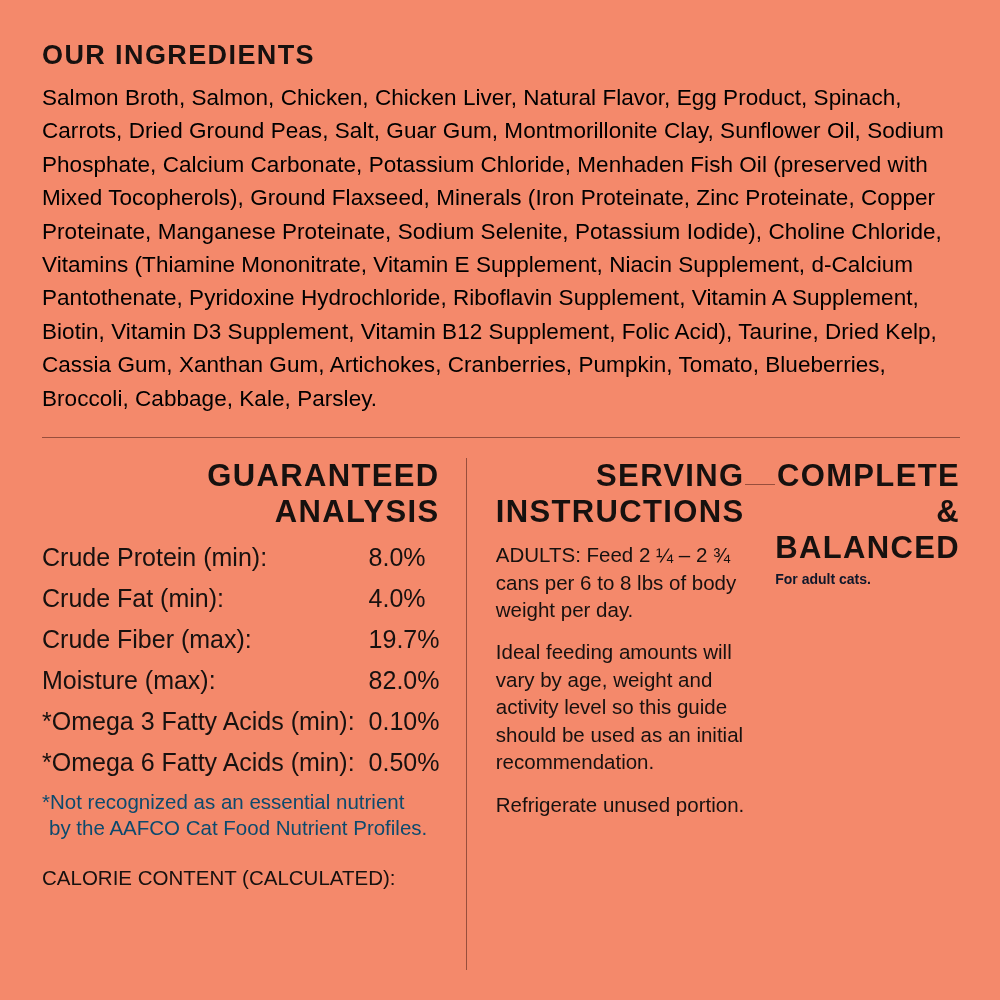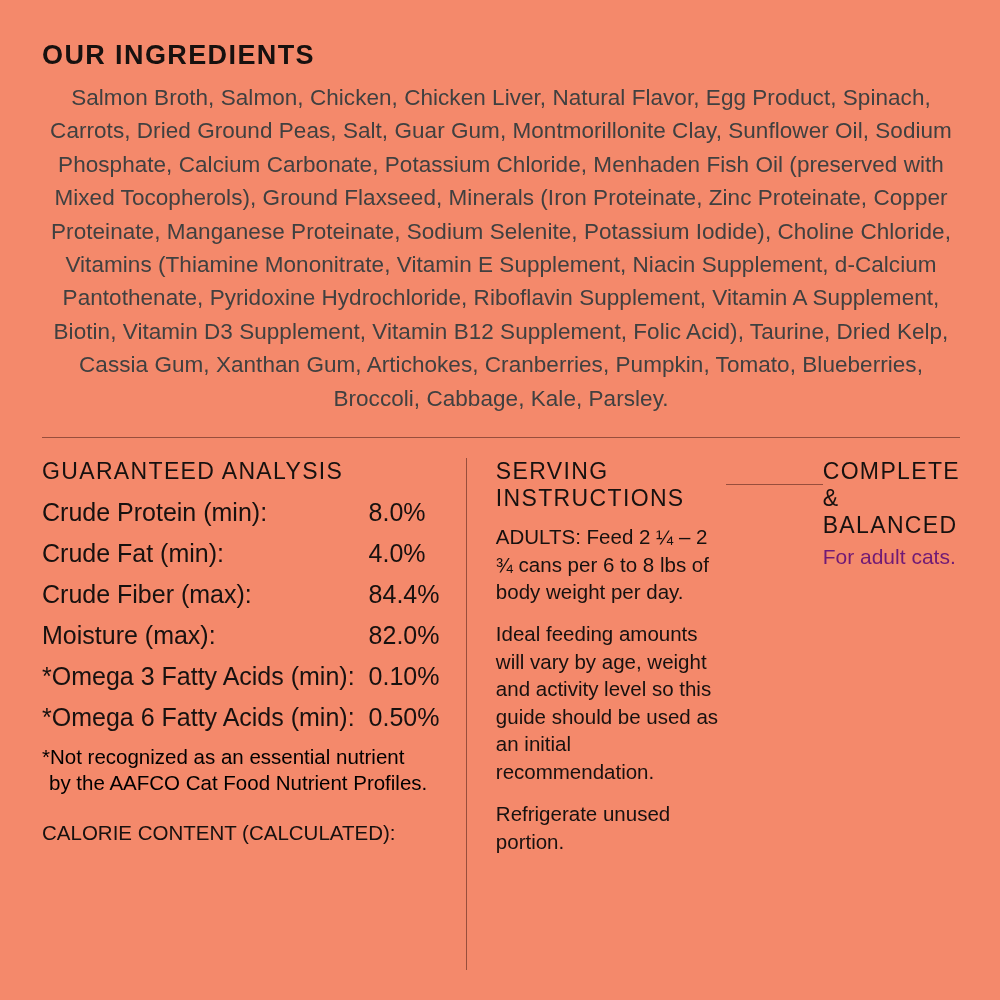--- a/index.html
+++ b/index.html
@@ -27,23 +27,23 @@
   .section-heading {
     font-size: 27px;
     font-weight: bold;
     letter-spacing: 1.4px;
     margin: 0 0 10px 0;
     color: #17110f;
   }
   .ingredients-body {
     font-size: 22.5px;
     line-height: 1.485;
-    color: #404040;
+    color: #000000;
     margin: 0;
-    text-align: center;
+    text-align: left;
     letter-spacing: 0.05px;
   }
 
   .hr-main {
     border: none;
     border-top: 1px solid #7a3b2c;
     margin: 22px 0 0 0;
     width: 100%;
     opacity: 0.75;
   }
@@ -67,25 +67,26 @@
   }
   .col-right {
     flex: 1 1 auto;
     padding-left: 30px;
     box-sizing: border-box;
     display: flex;
     flex-direction: row;
   }
 
   .sub-heading {
-    font-size: 23px;
-    font-weight: normal;
+    font-size: 31px;
+    font-weight: bold;
     letter-spacing: 1.35px;
     margin: 0 0 11px 0;
     color: #17110f;
+    text-align: right;
   }
 
   
   .ga-table {
     border-collapse: collapse;
     font-size: 25px;
     line-height: 1.28;
     margin-top: 11px;
   }
   .ga-table td {
@@ -94,21 +95,21 @@
     color: #17110f;
     white-space: nowrap;
   }
   .ga-table td.ga-name {
     padding-right: 14px;
   }
   .ga-footnote {
     font-size: 20.5px;
     line-height: 1.28;
     margin: 2px 0 0 0;
-    color: #000000;
+    color: #0c4a6e;
   }
   .ga-footnote .ind {
     display: block;
     padding-left: 7px;
   }
   .calorie {
     font-size: 20.5px;
     line-height: 1.32;
     margin-top: 22px;
     color: #17110f;
@@ -125,24 +126,25 @@
     margin-bottom: 0;
   }
   .hr-right {
     border: none;
     border-top: 1px solid #7a3b2c;
     opacity: 0.75;
     margin: 26px 0 18px 0;
     width: 100%;
   }
   .balanced-body {
-    font-size: 21px;
+    font-size: 14px;
     line-height: 1.3;
     margin: 0;
-    color: #701a75;
+    color: #0f172a;
+    font-weight: bold;
   }
 </style>
 </head>
 <body>
 
 <div class="page">
 
   <div>
     <h1 class="section-heading">OUR INGREDIENTS</h1>
     <p class="ingredients-body">Salmon Broth, Salmon, Chicken, Chicken Liver, Natural Flavor, Egg Product, Spinach, Carrots, Dried Ground Peas, Salt, Guar Gum, Montmorillonite Clay, Sunflower Oil, Sodium Phosphate, Calcium Carbonate, Potassium Chloride, Menhaden Fish Oil (preserved with Mixed Tocopherols), Ground Flaxseed, Minerals (Iron Proteinate, Zinc Proteinate, Copper Proteinate, Manganese Proteinate, Sodium Selenite, Potassium Iodide), Choline Chloride, Vitamins (Thiamine Mononitrate, Vitamin E Supplement, Niacin Supplement, d-Calcium Pantothenate, Pyridoxine Hydrochloride, Riboflavin Supplement, Vitamin A Supplement, Biotin, Vitamin D3 Supplement, Vitamin B12 Supplement, Folic Acid), Taurine, Dried Kelp, Cassia Gum, Xanthan Gum, Artichokes, Cranberries, Pumpkin, Tomato, Blueberries, Broccoli, Cabbage, Kale, Parsley.</p>
@@ -160,21 +162,21 @@
           <tr>
             <td class="ga-name">Crude Protein (min):</td>
             <td class="ga-val">8.0%</td>
           </tr>
           <tr>
             <td class="ga-name">Crude Fat (min):</td>
             <td class="ga-val">4.0%</td>
           </tr>
           <tr>
             <td class="ga-name">Crude Fiber (max):</td>
-            <td class="ga-val">84.4%</td>
+            <td class="ga-val">19.7%</td>
           </tr>
           <tr>
             <td class="ga-name">Moisture (max):</td>
             <td class="ga-val">82.0%</td>
           </tr>
           <tr>
             <td class="ga-name">*Omega 3 Fatty Acids (min):</td>
             <td class="ga-val">0.10%</td>
           </tr>
           <tr>

